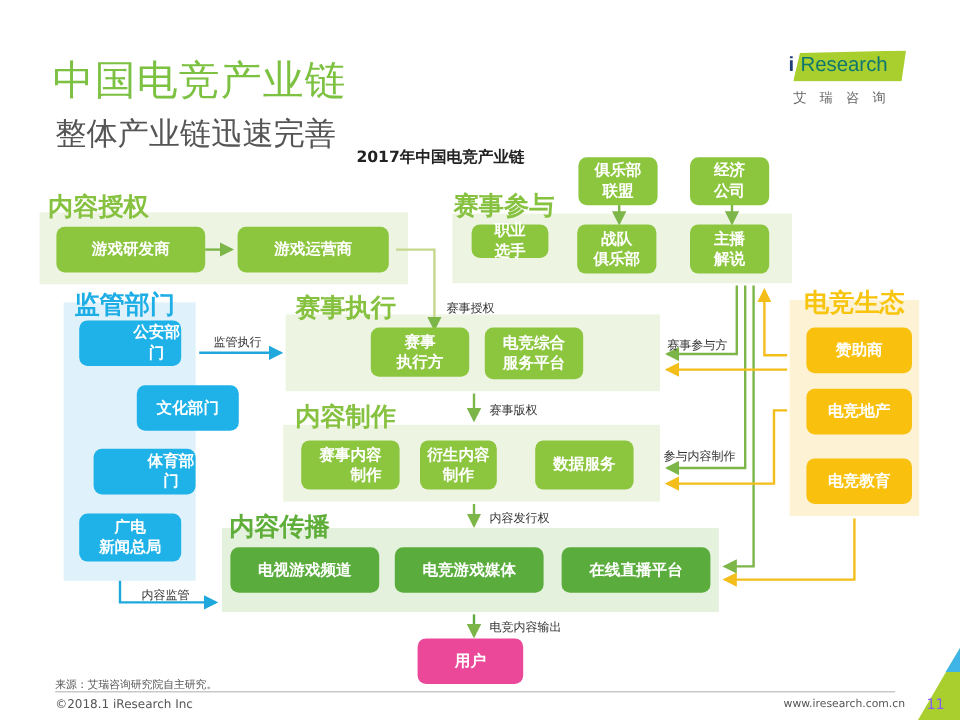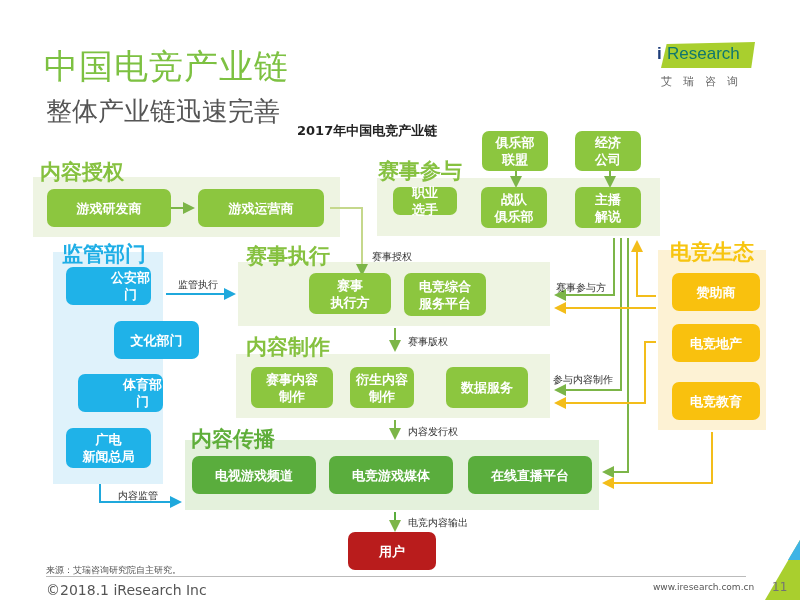--- a/index.html
+++ b/index.html
@@ -22,28 +22,28 @@
   .lbl-green { color: #86c140; }
   .lbl-blue { color: #1eaee6; }
   .lbl-yellow { color: #f7c510; }
   .lbl-dgreen { color: #5fae3a; }
 
   .box { position: absolute; border-radius: 7px; color: #fff; font-weight: bold; font-size: 13px; display: flex; align-items: center; justify-content: center; text-align: center; line-height: 17px; white-space: pre-line; }
   .bg-lime { background: #8cc63f; }
   .bg-blue { background: #1fb2e8; }
   .bg-yellow { background: #f9c10e; }
   .bg-green { background: #5aad3d; }
-  .bg-pink { background: #b91c1c; }
+  .bg-pink { background: #ec4899; }
 
   .note { position: absolute; font-size: 10px; color: #333; }
   .footer-src { left: 46px; top: 564px; font-size: 9px; color: #555; }
   .footer-line { left: 46px; top: 576px; width: 700px; height: 1px; background: #bbb; }
-  .footer-copy { left: 46px; top: 582px; font-size: 14px; color: #555; }
+  .footer-copy { left: 46px; top: 582px; font-size: 10px; color: #555; }
   .footer-url { left: 653px; top: 582px; font-size: 9px; color: #555; }
-  .page-num { left: 772px; top: 580px; font-size: 12px; color: #737373; }
+  .page-num { left: 772px; top: 580px; font-size: 12px; color: #8b5cf6; }
   svg.lines { position: absolute; left: 0; top: 0; }
 </style>
 </head>
 <body>
 
 <div class="abs title">中国电竞产业链</div>
 <div class="abs subtitle">整体产业链迅速完善</div>
 <div class="abs chart-title">2017年中国电竞产业链</div>
 
 <div class="abs logo">
@@ -133,21 +133,21 @@
 <div class="box bg-blue" style="left:66px;top:321px;width:85px;height:38px;margin-left:48px;">文化部门</div>
 <div class="box bg-blue" style="left:78px;top:374px;width:85px;height:38px;padding-left:44px;">体育部门</div>
 <div class="box bg-blue" style="left:66px;top:428px;width:85px;height:40px;">广电
 新闻总局</div>
 
 <div class="box bg-lime" style="left:309px;top:273px;width:82px;height:41px;">赛事
 执行方</div>
 <div class="box bg-lime" style="left:404px;top:273px;width:82px;height:43px;">电竞综合
 服务平台</div>
 
-<div class="box bg-lime" style="left:251px;top:367px;width:82px;height:41px;">赛事内容
+<div class="box bg-lime" style="left:251px;top:367px;width:82px;height:41px;text-align:right;">赛事内容
 制作</div>
 <div class="box bg-lime" style="left:350px;top:367px;width:64px;height:41px;">衍生内容
 制作</div>
 <div class="box bg-lime" style="left:446px;top:367px;width:82px;height:41px;">数据服务</div>
 
 <div class="box bg-green" style="left:192px;top:456px;width:124px;height:38px;">电视游戏频道</div>
 <div class="box bg-green" style="left:329px;top:456px;width:124px;height:38px;">电竞游戏媒体</div>
 <div class="box bg-green" style="left:468px;top:456px;width:124px;height:38px;">在线直播平台</div>
 
 <div class="box bg-yellow" style="left:672px;top:273px;width:88px;height:38px;">赞助商</div>

